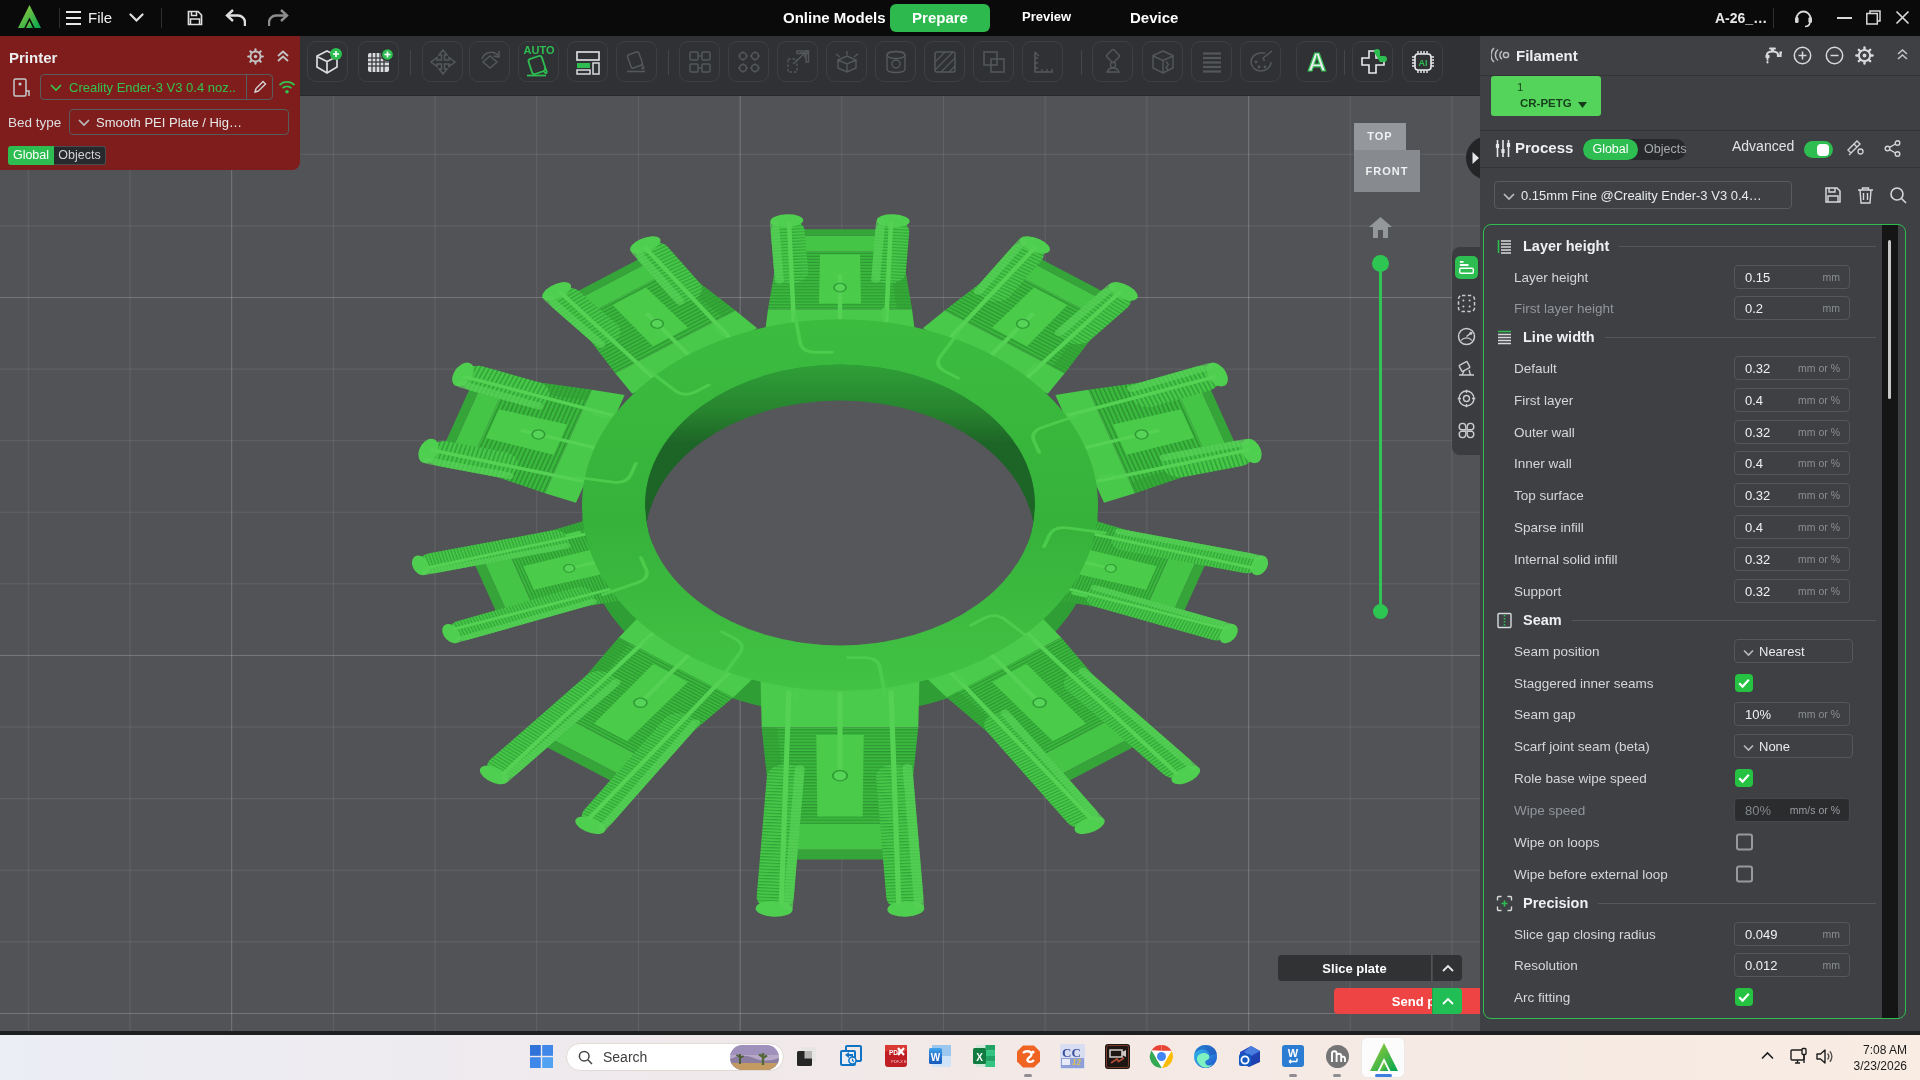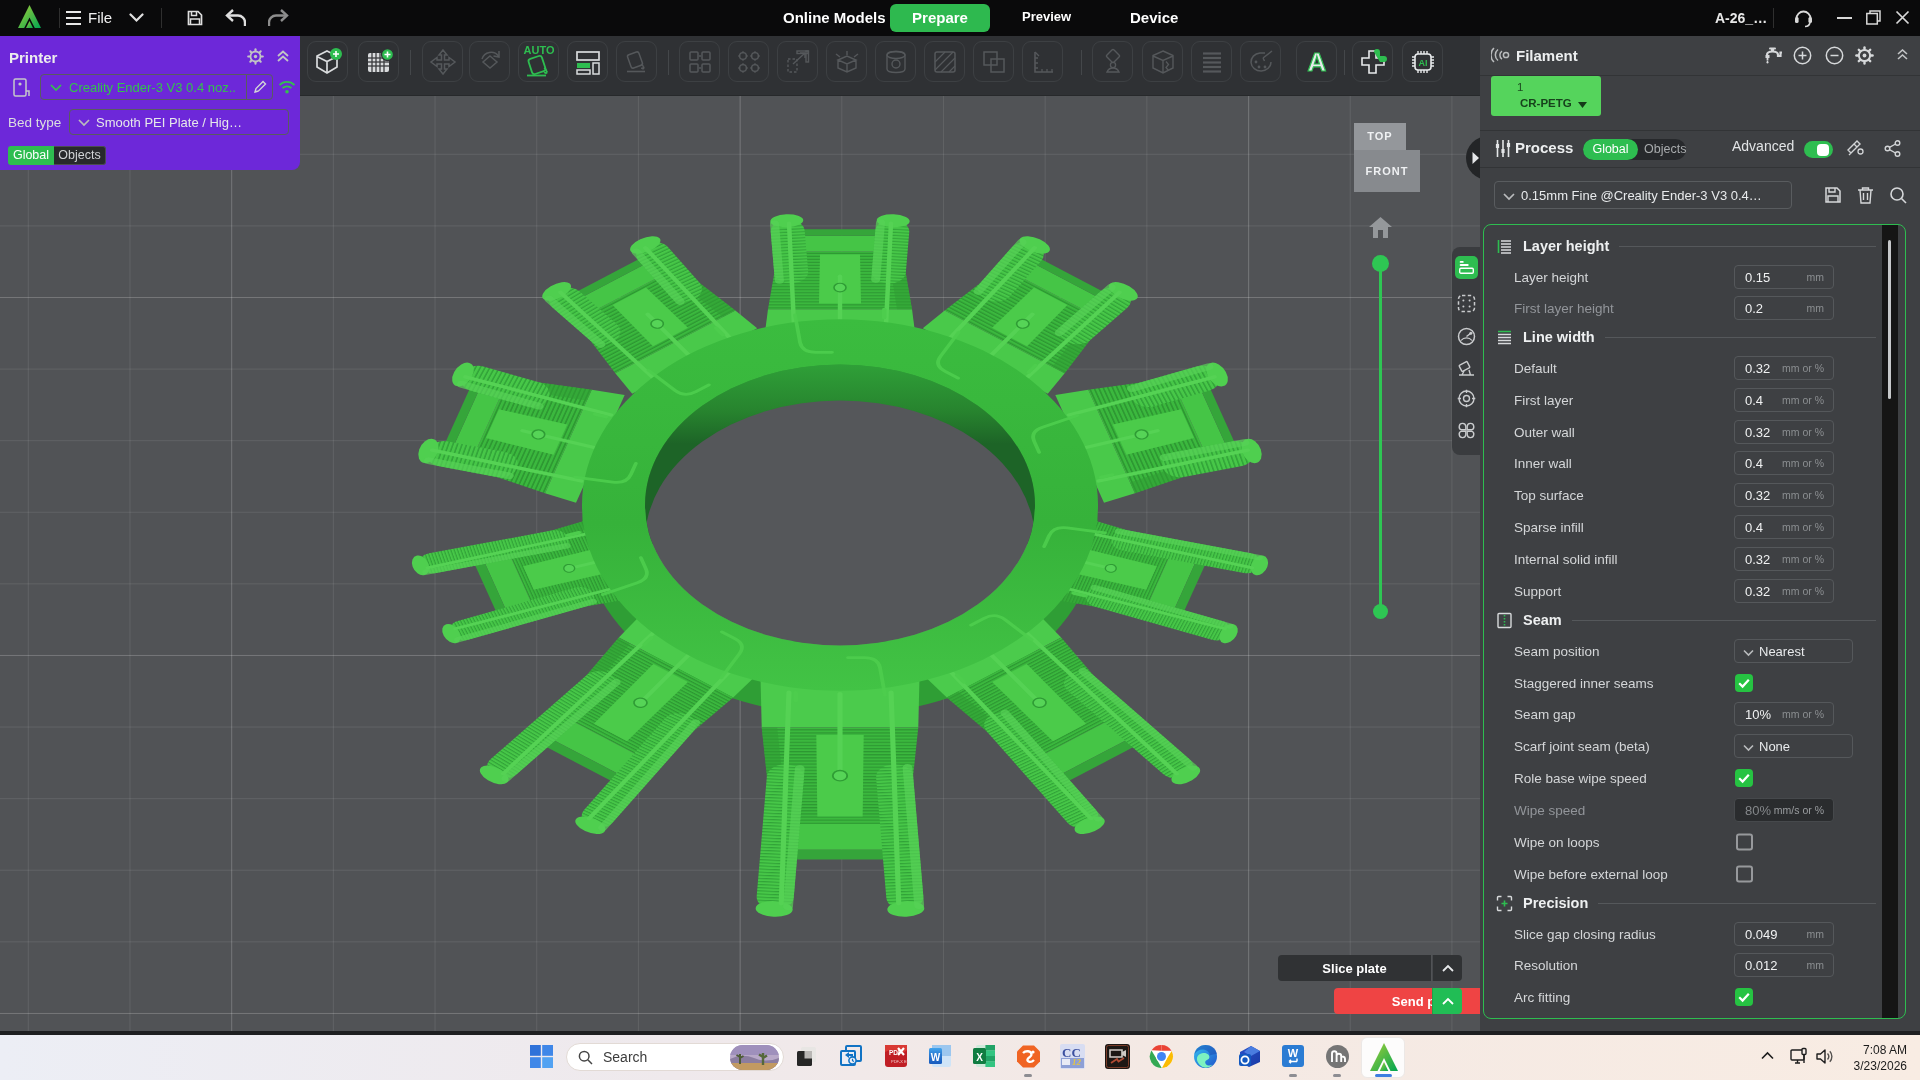--- a/index.html
+++ b/index.html
@@ -18,33 +18,33 @@
 #grid { position:absolute; inset:0;
   background-image:
     linear-gradient(to right, rgba(255,255,255,.13) 0 1px, transparent 1px 100%),
     linear-gradient(to bottom, rgba(255,255,255,.13) 0 1px, transparent 1px 100%),
     linear-gradient(to right, rgba(255,255,255,.085) 0 1px, transparent 1px 100%),
     linear-gradient(to bottom, rgba(255,255,255,.085) 0 1px, transparent 1px 100%);
   background-size:508.5px 100%, 100% 358px, 101.7px 100%, 100% 71.6px;
   background-position:231.2px 0, 0 201px, 27.8px 0, 0 57.8px;
 }
 
-#printerpanel { position:absolute; left:0; top:36px; width:300px; height:134px; background:#6d28d9; border-radius:0 0 8px 0; color:#d9dbdd; z-index:5; }
+#printerpanel { position:absolute; left:0; top:36px; width:300px; height:134px; background:#7f1d1d; border-radius:0 0 8px 0; color:#d9dbdd; z-index:5; }
 .selbox { position:absolute; border:1px solid #595c5f; border-radius:4px; }
 
 #sidestrip { position:absolute; left:1452px; top:247px; width:28px; height:208px; background:#3a3c3f; border-radius:8px 0 0 8px; }
 
 .vbtn { position:absolute; height:26px; display:flex; align-items:center; justify-content:center; font-size:13px; font-weight:bold; color:#fff; }
 
 #rightpanel { position:absolute; left:1480px; top:36px; width:440px; height:999px; background:#3e4043; color:#d7d9db; z-index:2; }
 .rp-div { position:absolute; left:0; width:440px; height:1px; background:#323436; }
 
 .row-label { position:absolute; left:34px; font-size:13.5px; color:#d4d6d8; transform:translateY(-50%); white-space:nowrap; }
 .row-label.dim { color:#92959a; }
-.inputbox { position:absolute; left:254px; width:100px; height:24px; border:1px solid #55585b; border-radius:4px; transform:translateY(-50%); font-size:13px; color:#f0f1f2; }
+.inputbox { position:absolute; left:254px; width:116px; height:24px; border:1px solid #55585b; border-radius:4px; transform:translateY(-50%); font-size:13px; color:#f0f1f2; }
 .inputbox .val { position:absolute; left:10px; top:50%; transform:translateY(-50%); }
 .inputbox .unit { position:absolute; right:9px; top:50%; transform:translateY(-50%); font-size:10.5px; color:#8b8e91; }
 .dropbox { position:absolute; left:254px; width:119px; height:24px; border:1px solid #55585b; border-radius:4px; transform:translateY(-50%); font-size:13px; color:#e8eaec; }
 .checkon { position:absolute; left:255px; width:18px; height:18px; background:#26c342; border-radius:4px; transform:translateY(-50%); }
 .checkoff { position:absolute; left:256px; width:17px; height:17px; border:2px solid #97999c; border-radius:3px; transform:translateY(-50%); }
 
 #taskbar { position:absolute; left:0; top:1035px; width:1920px; height:45px;
   background:linear-gradient(to right,#eceef5 0%,#efe9ec 35%,#f4e9e4 60%,#f8ece3 100%); }
 .tbicon { position:absolute; top:1px; width:40px; height:40px; display:flex; align-items:center; justify-content:center; }
 .runind { position:absolute; top:38px; width:8px; height:3px; border-radius:2px; background:#8d8d92; }

